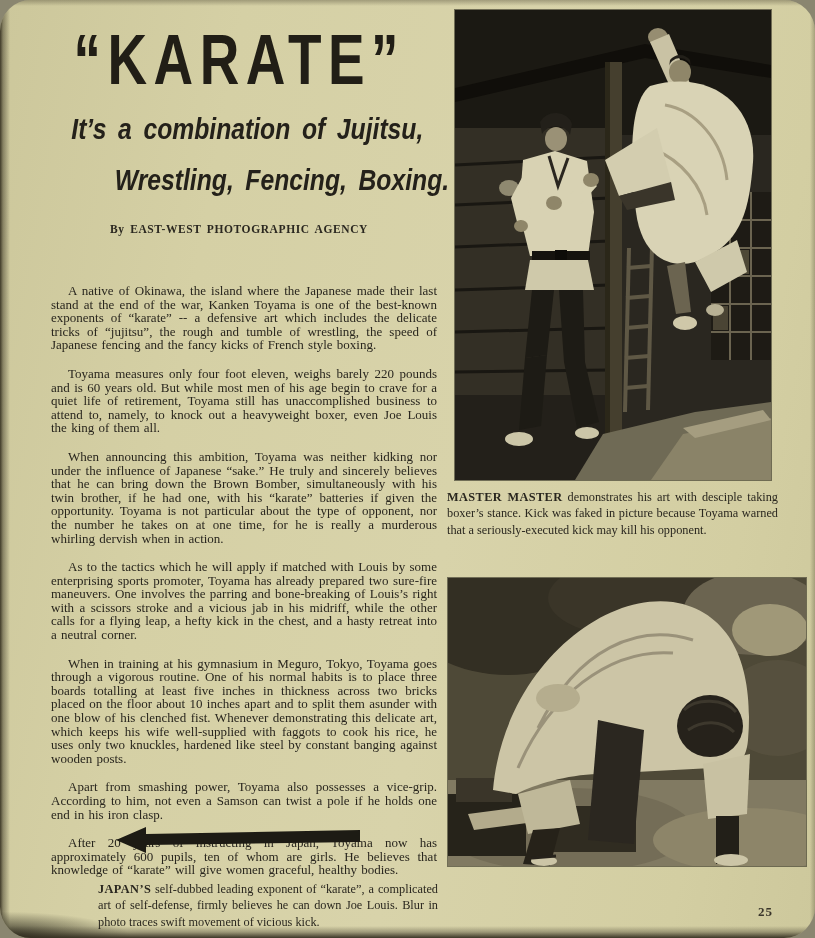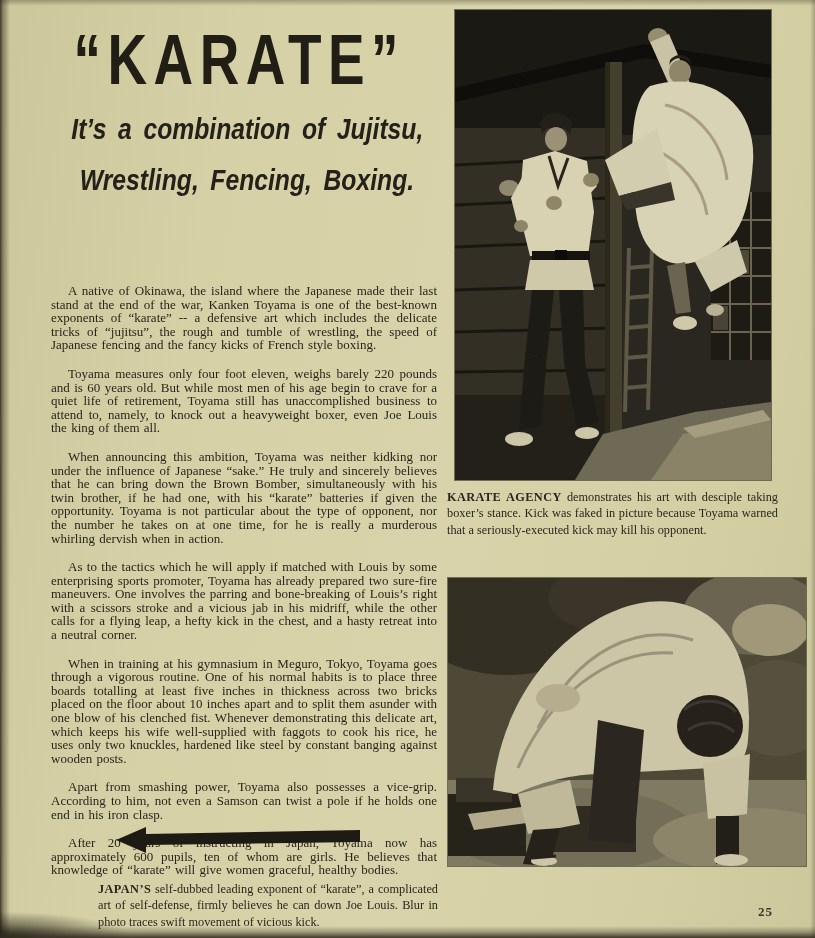--- a/index.html
+++ b/index.html
@@ -1,19 +1,20 @@
 <!DOCTYPE html>
 <html><head>
 <meta charset="utf-8">
 <style>
   html,body { margin:0; padding:0; background:#8a8670; }
   #page {
     position:relative; width:815px; height:938px; overflow:hidden;
     background:linear-gradient(100deg,#ccc79b 0%,#d5d0a5 25%,#d8d3aa 55%,#d3cea2 85%,#cdc89c 100%);
     font-family:"Liberation Serif", serif;
+    border-radius:31px;
   }
   
   .edge-left   { position:absolute; left:0; top:0; bottom:0; width:10px;
                  background:linear-gradient(90deg, rgba(48,43,28,.9) 0px, rgba(48,43,28,.45) 3px, rgba(48,43,28,0) 100%); }
   .edge-bottom { position:absolute; left:0; right:0; bottom:0; height:12px;
                  background:linear-gradient(0deg, rgba(52,47,33,.95) 0px, rgba(52,47,33,.35) 6px, rgba(52,47,33,0) 100%); }
   .edge-top    { position:absolute; left:0; top:0; right:0; height:6px;
                  background:linear-gradient(180deg, rgba(62,56,38,.35), rgba(62,56,38,0)); }
   .edge-right  { position:absolute; right:0; top:0; bottom:0; width:5px;
                  background:linear-gradient(270deg, rgba(62,56,38,.3), rgba(62,56,38,0)); }
@@ -22,21 +23,21 @@
 
   .title-block { position:absolute; left:28px; top:20px; width:422px; text-align:center; }
   .main-title  { display:inline-block; font-family:"Liberation Sans", sans-serif; font-weight:bold;
                  font-size:59px; letter-spacing:7px; color:#211e16;
                  transform:scale(0.93,1.18); transform-origin:50% 0; white-space:nowrap; }
   .subtitle    { position:absolute; left:36px; width:422px; text-align:center; color:#24211a;font-style:italic; }
   .subtitle span { display:inline-block; font-family:"Liberation Sans", sans-serif; font-weight:bold;
                  font-size:26px; word-spacing:5px; transform:scale(0.95,1.14); transform-origin:50% 0;
                  white-space:nowrap; }
   .subtitle-1  { top:112px; }
-  .subtitle-2  { top:163px; }
+  .subtitle-2  { top:163px;text-align:right; }
   .byline      { position:absolute; left:28px; top:223px; width:422px; text-align:center;
                  font-weight:bold; font-size:11.5px; letter-spacing:0.6px; word-spacing:2px; color:#2b2820; }
 
   .body-text   { position:absolute; left:36px; top:269px; width:416px;
                  font-size:13px; line-height:13.6px; text-align:justify; color:#29261e; word-spacing:1px; }
   .body-text p { margin:15px; text-indent:17px; }
 
   .arrow-wrap  { position:absolute; left:112px; top:823px; width:248px; height:34px; }
   .arrow-wrap svg { display:block; width:100%; height:100%; }
 
@@ -64,20 +65,21 @@
 
   <div class="title-block">
     <span class="main-title">“KARATE”</span>
   </div>
   <div class="subtitle subtitle-1">
     <span>It’s a combination of Jujitsu,</span>
   </div>
   <div class="subtitle subtitle-2">
     <span>Wrestling, Fencing, Boxing.</span>
   </div>
+  <div class="byline">By EAST-WEST PHOTOGRAPHIC AGENCY</div>
 
   <div class="body-text">
       <p>A native of Okinawa, the island where the Japanese made their last stand at the end of the war, Kanken Toyama is one of the best-known exponents of “karate” -- a defensive art which includes the delicate tricks of “jujitsu”, the rough and tumble of wrestling, the speed of Japanese fencing and the fancy kicks of French style boxing.</p>
       <p>Toyama measures only four foot eleven, weighs barely 220 pounds and is 60 years old.  But while most men of his age begin to crave for a quiet life of retirement, Toyama still has unaccomplished business to attend to, namely, to knock out a heavyweight boxer, even Joe Louis the king of them all.</p>
       <p>When announcing this ambition, Toyama was neither kidking nor under the influence of Japanese “sake.”  He truly and sincerely believes that he can bring down the Brown Bomber, simultaneously with his twin brother, if he had one, with his “karate” batteries if given the opportunity.  Toyama is not particular about the type of opponent, nor the number he takes on at one time, for he is really a murderous whirling dervish when in action.</p>
       <p>As to the tactics which he will apply if matched with Louis by some enterprising sports promoter, Toyama has already prepared two sure-fire maneuvers.  One involves the parring and bone-breaking of Louis’s right with a scissors stroke and a vicious jab in his midriff, while the other calls for a flying leap, a hefty kick in the chest, and a hasty retreat into a neutral corner.</p>
       <p>When in training at his gymnasium in Meguro, Tokyo, Toyama goes through a vigorous routine.  One of his normal habits is to place three boards totalling at least five inches in thickness across two bricks placed on the floor about 10 inches apart and to split them asunder with one blow of his clenched fist.  Whenever demonstrating this delicate art, which keeps his wife well-supplied with faggots to cook his rice, he uses only two knuckles, hardened like steel by constant banging against wooden posts.</p>
       <p>Apart from smashing power, Toyama also possesses a vice-grip.  According to him, not even a Samson can twist a pole if he holds one end in his iron clasp.</p>
       <p>After 20 years of instructing in Japan, Toyama now has approximately 600 pupils, ten of whom are girls.   He believes that knowledge of “karate” will give women graceful, healthy bodies.</p>
     </div>
@@ -166,21 +168,21 @@
       <polygon points="150,150 202,118 216,172 164,186" fill="#d3cdaf"></polygon>
       <polygon points="164,186 216,172 220,190 172,200" fill="#3a352a"></polygon>
       <polygon points="240,252 282,230 292,262 256,282" fill="#cfc9ab"></polygon>
       <polygon points="212,256 230,252 236,302 221,304" fill="#6b6450"></polygon>
       <ellipse cx="230" cy="313" rx="12" ry="7" fill="#cfc8a9"></ellipse>
       <ellipse cx="260" cy="300" rx="9" ry="6" fill="#b8b194"></ellipse>
     </svg>
   </div>
 
   <div class="caption cap-kick">
-    <span class="lead">KARATE AGENCY</span><span> demonstrates his art with desciple taking boxer’s stance.  Kick was faked in picture because Toyama warned that a seriously-executed kick may kill his opponent.</span>
+    <span class="lead">MASTER MASTER</span><span> demonstrates his art with desciple taking boxer’s stance.  Kick was faked in picture because Toyama warned that a seriously-executed kick may kill his opponent.</span>
   </div>
 
   <div class="photo photo-bottom">
     <svg viewBox="0 0 358 288" preserveAspectRatio="none">
       <rect width="358" height="288" fill="#4e4937"></rect>
       <ellipse cx="60" cy="42" rx="95" ry="55" fill="#332f23"></ellipse>
       <ellipse cx="190" cy="20" rx="90" ry="40" fill="#3a3528"></ellipse>
       <ellipse cx="305" cy="35" rx="70" ry="42" fill="#6b6450"></ellipse>
       <ellipse cx="322" cy="52" rx="38" ry="26" fill="#a09878"></ellipse>
       <ellipse cx="330" cy="130" rx="55" ry="48" fill="#5d574394"></ellipse>

